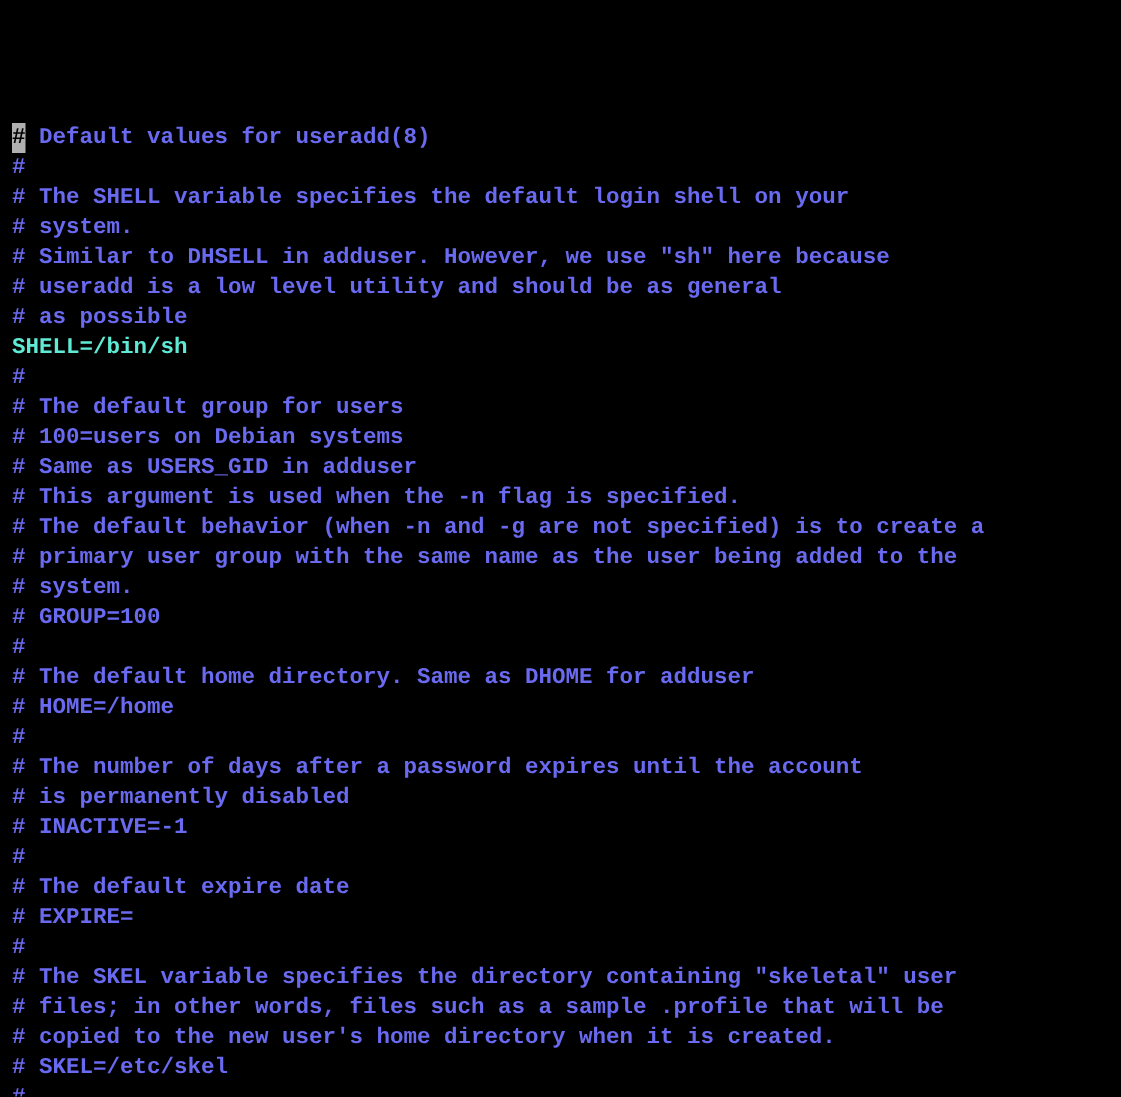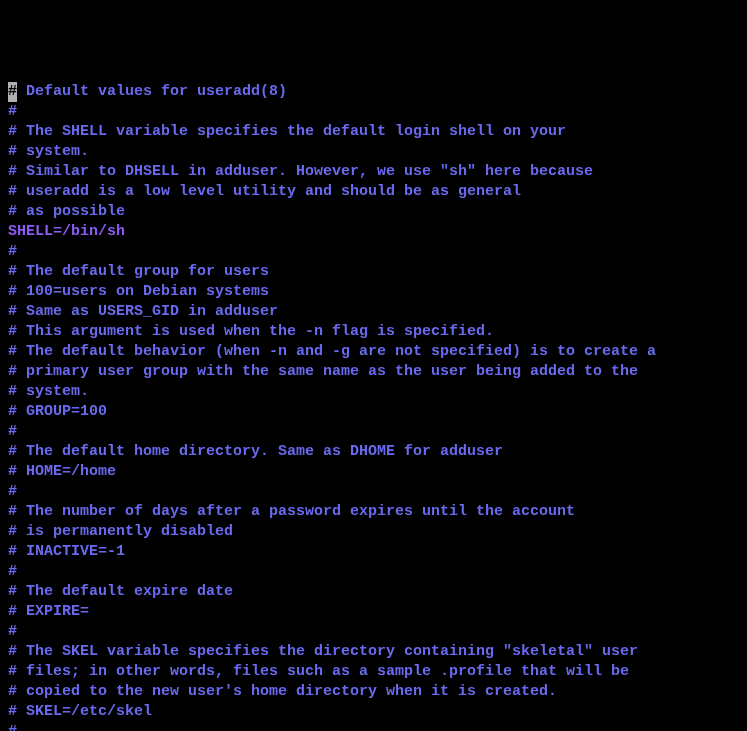--- a/index.html
+++ b/index.html
@@ -11,21 +11,21 @@
       color: #6a6af0;
       padding: 2px 8px;
       white-space: pre;
       overflow: hidden;
       width: 747px;
       height: 731px;
       font-weight: bold;
     }
     .line { display: block; }
     .comment { color: #6a6af0; }
-    .active { color: #8b5cf6; font-weight: bold; }
+    .active { color: #5eead4; font-weight: bold; }
     .cursor {
       display: inline-block;
       width: 9px;
       background: #b0b0b0;
       color: #000000;
       font-weight: bold;
     }
   </style>
 </head>
 <body>

